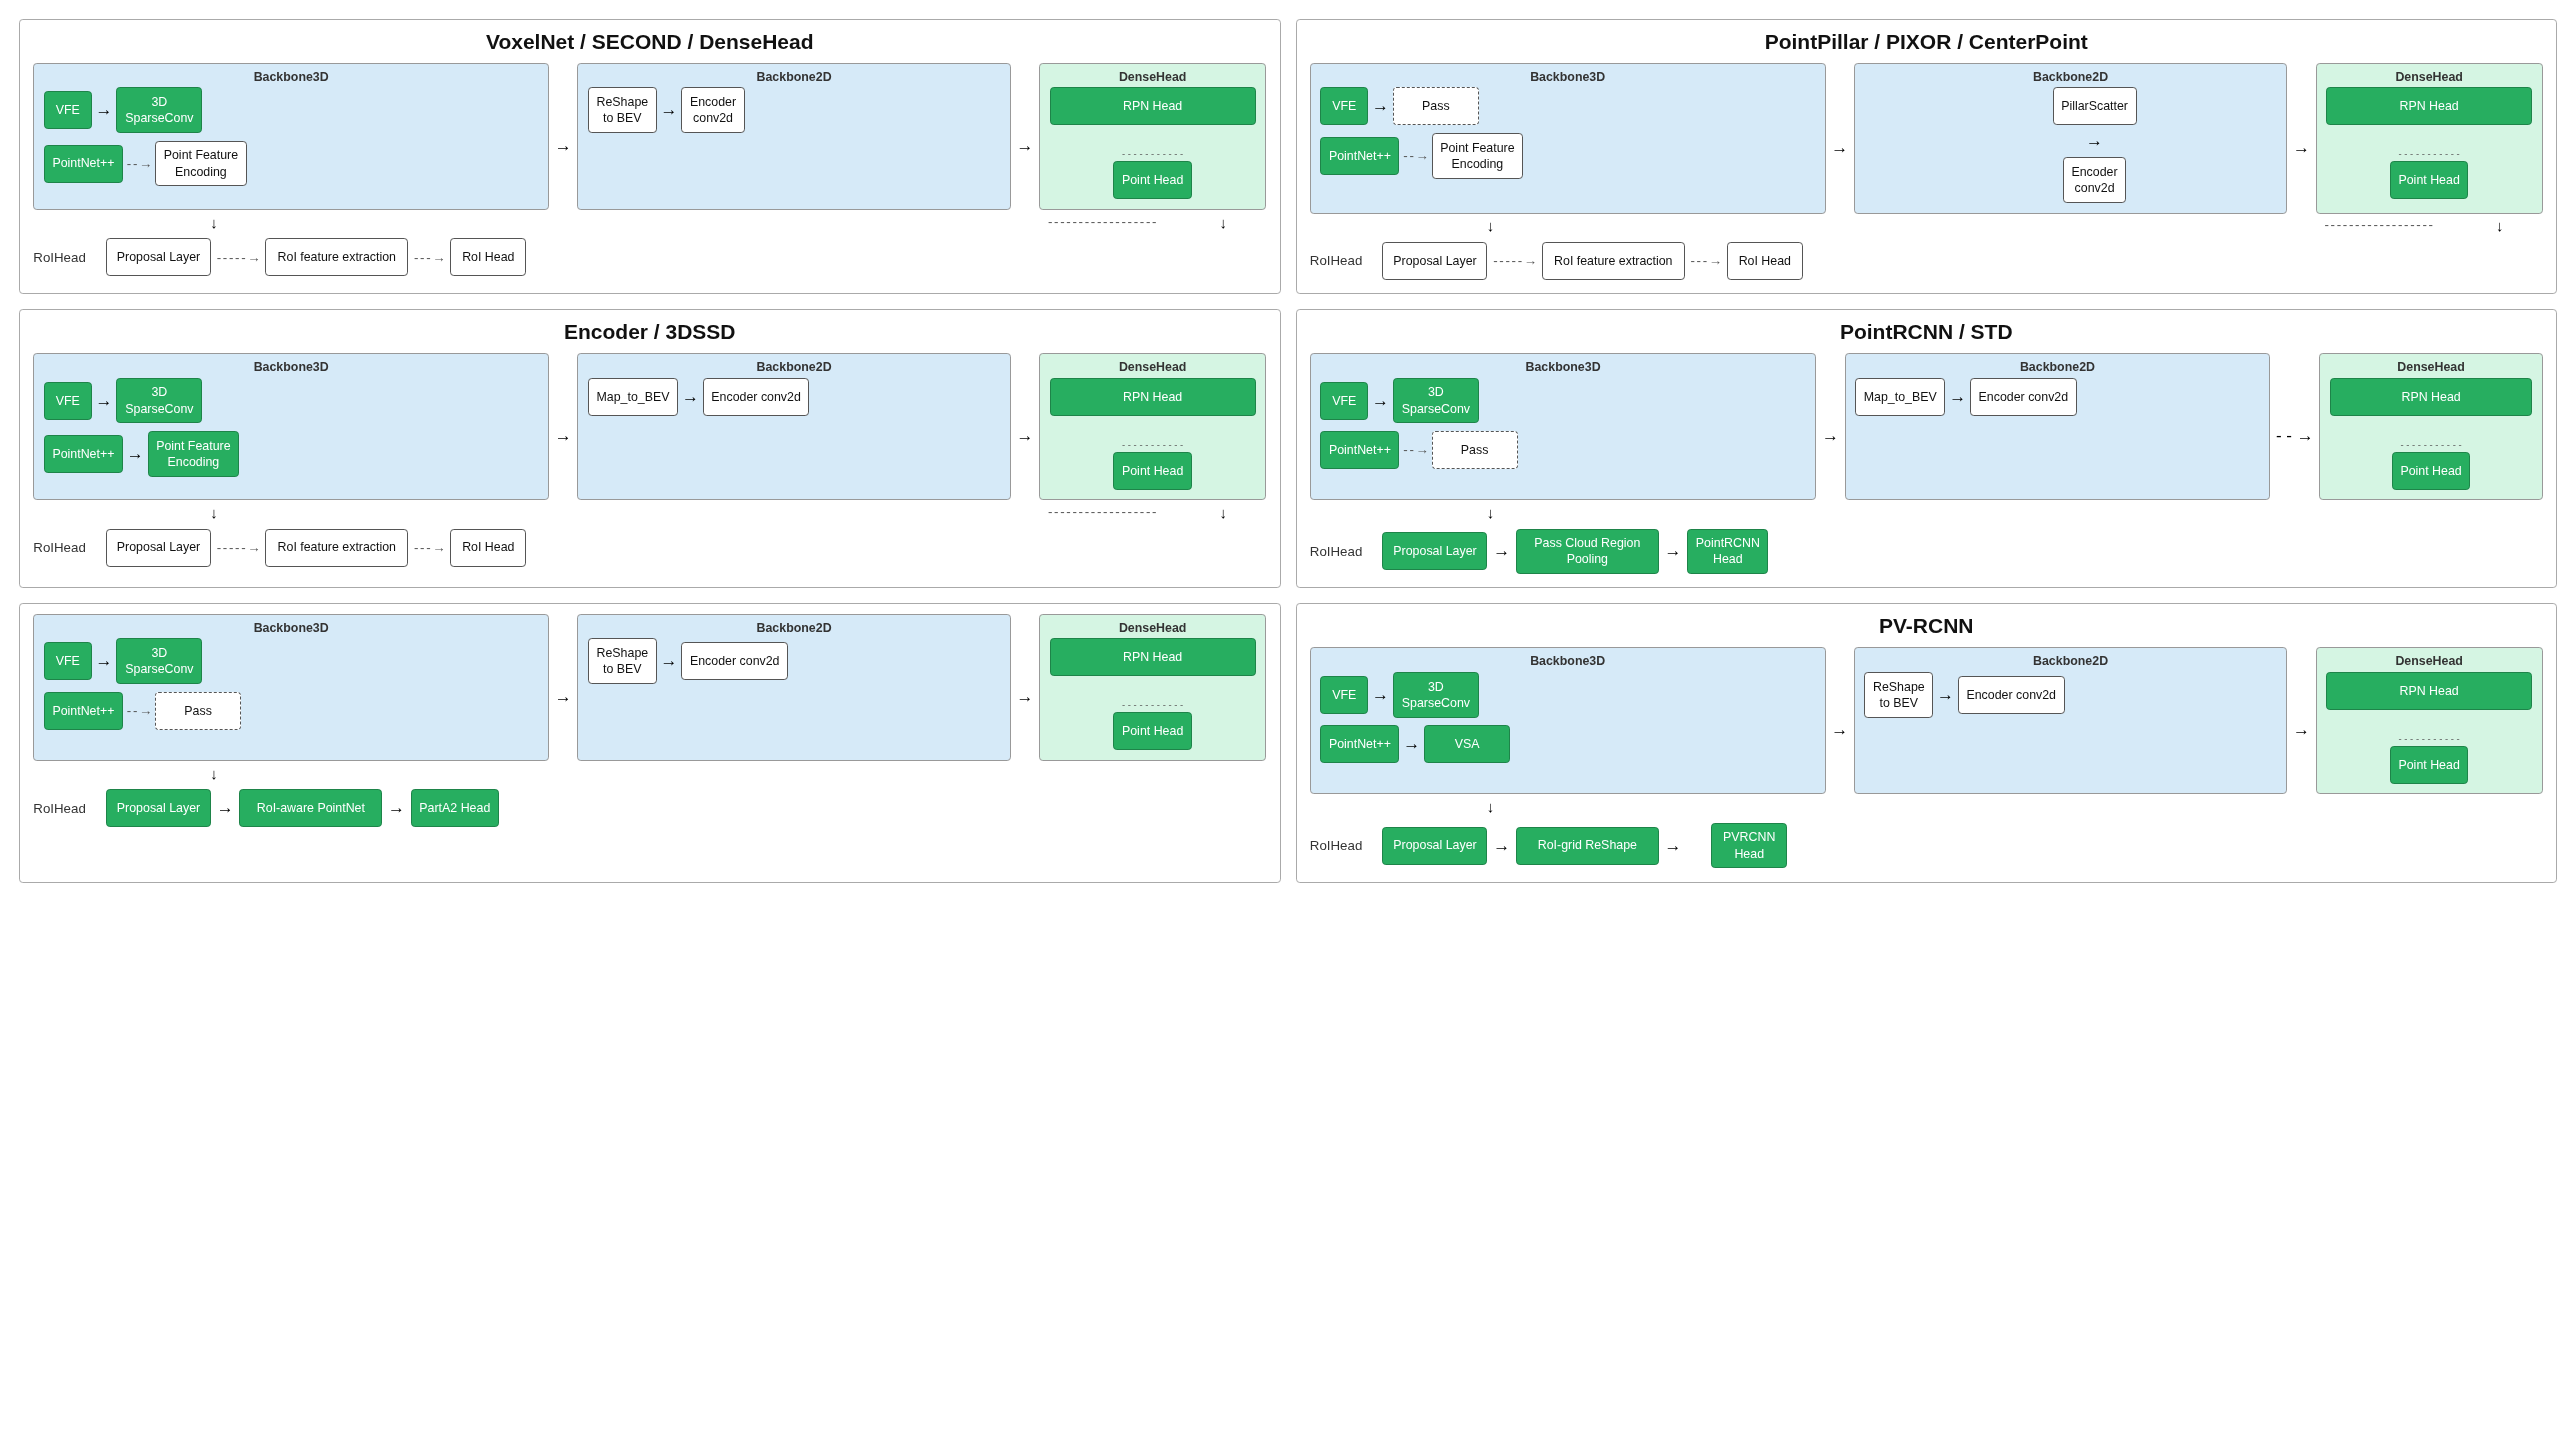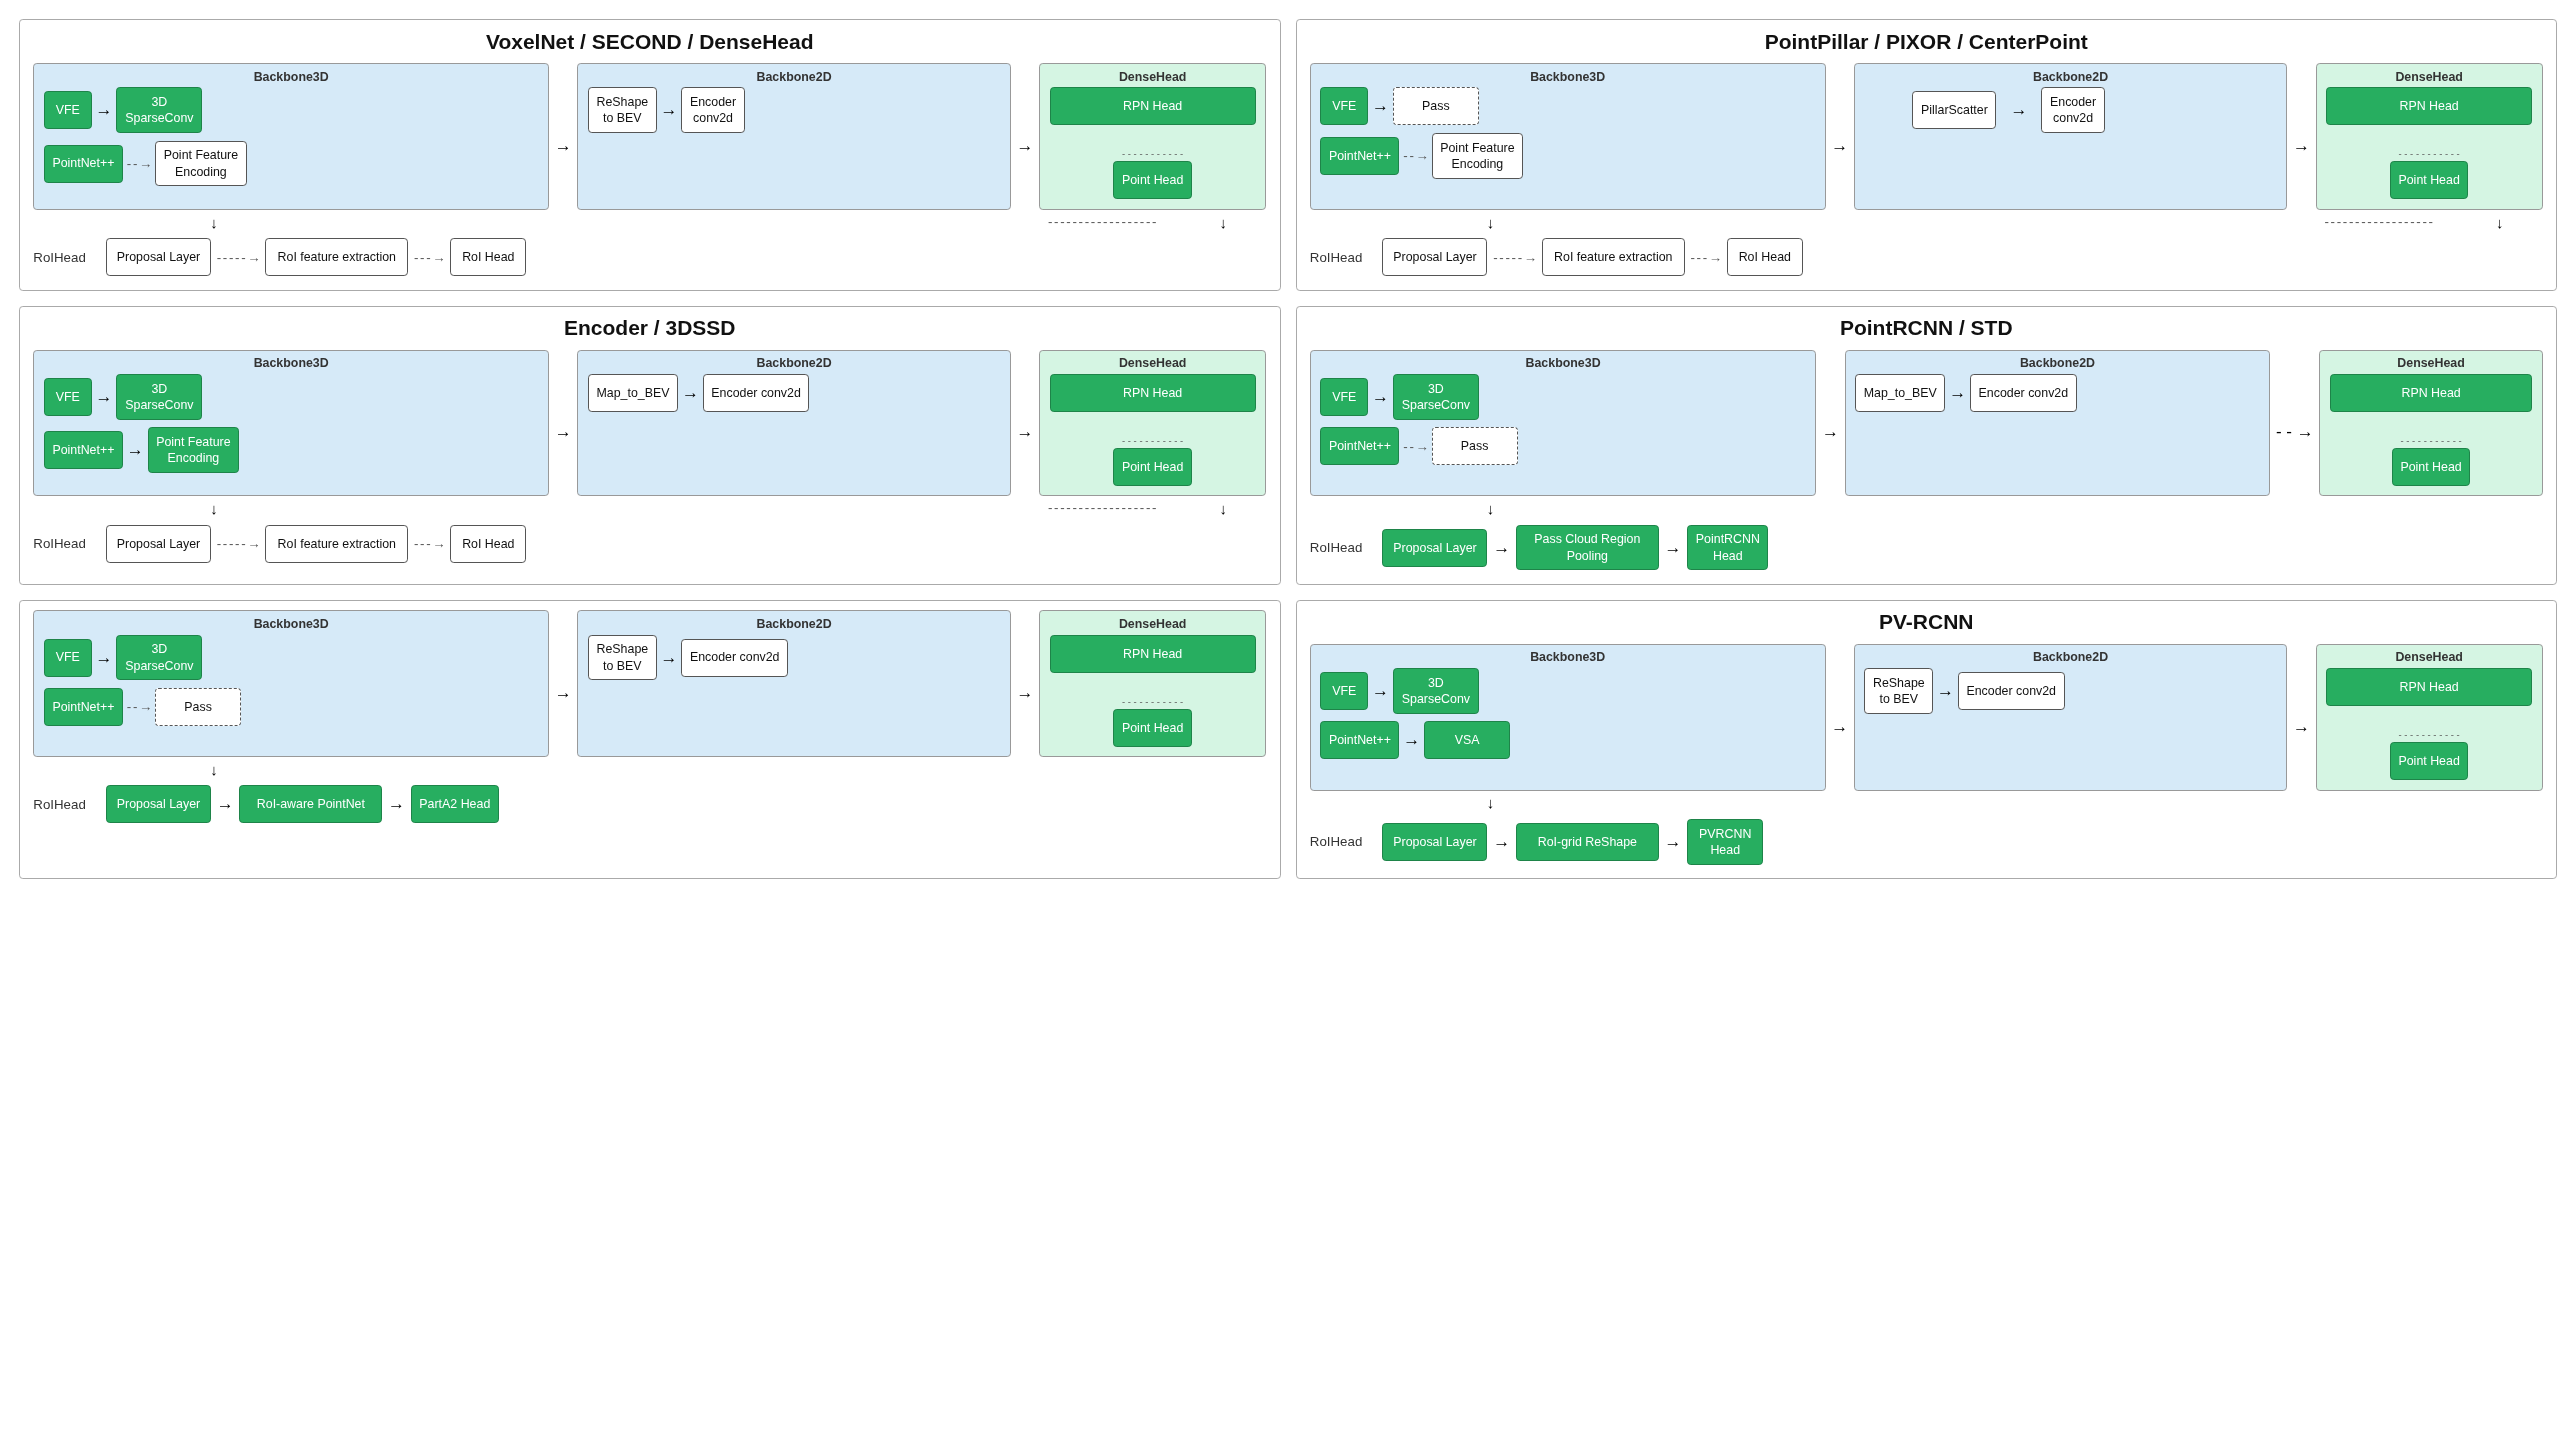--- a/index.html
+++ b/index.html
@@ -202,21 +202,21 @@
 Encoding</div>
             </div>
           </div>
         </div>
         <div style="display:flex; flex-direction:column; justify-content:center; padding-top:19px;">
           <span style="font-size:17px;">→</span>
         </div>
 
         <div class="panel" style="flex:2;">
           <div class="ptitle">Backbone2D</div>
-          <div style="display:flex; flex-direction:row; align-items:center; gap:14px;padding-left:48px;">
+          <div style="display:flex; flex-direction:column; align-items:center; gap:6px;padding-left:48px;">
             <div class="wbox" style="white-space:pre-line;">PillarScatter</div>
             <span style="font-size:17px;">→</span>
             <div class="wbox" style="white-space:pre-line;">Encoder
 conv2d</div>
           </div>
         </div>
         <div style="display:flex; flex-direction:column; justify-content:center; padding-top:19px;">
           <span style="font-size:17px;">→</span>
         </div>
 
@@ -485,19 +485,19 @@
       </div>
       <div style="display:flex; flex-direction:row; align-items:flex-start; gap:5.7px; margin-left: 133px; margin-top:-1.9px;">
         <div style="font-size:15px; text-align:center; flex:0 0 86px; padding-left:9.5px;">↓</div>
       </div>
       <div style="display:flex; flex-direction:row; align-items:center; gap:5.7px; margin-top:1.9px;">
         <div style="font-size:13.3px; color:#333; min-width:67px;">RoIHead</div>
         <div class="gbox" style="min-width:105px;">Proposal Layer</div>
         <span style="font-size:17px;">→</span>
         <div class="gbox" style="min-width:143px;">RoI-grid ReShape</div>
         <span style="font-size:17px;">→</span>
-        <div class="gbox" style="min-width:76px; white-space:pre-line; text-align:center;">PVRCNN
+        <div class="gbox" style="min-width:76px; white-space:pre-line; text-align:center;margin-left:24px;">PVRCNN
 Head</div>
       </div>
     </div>
   </div>
 </div>
 
 
 </body></html>

